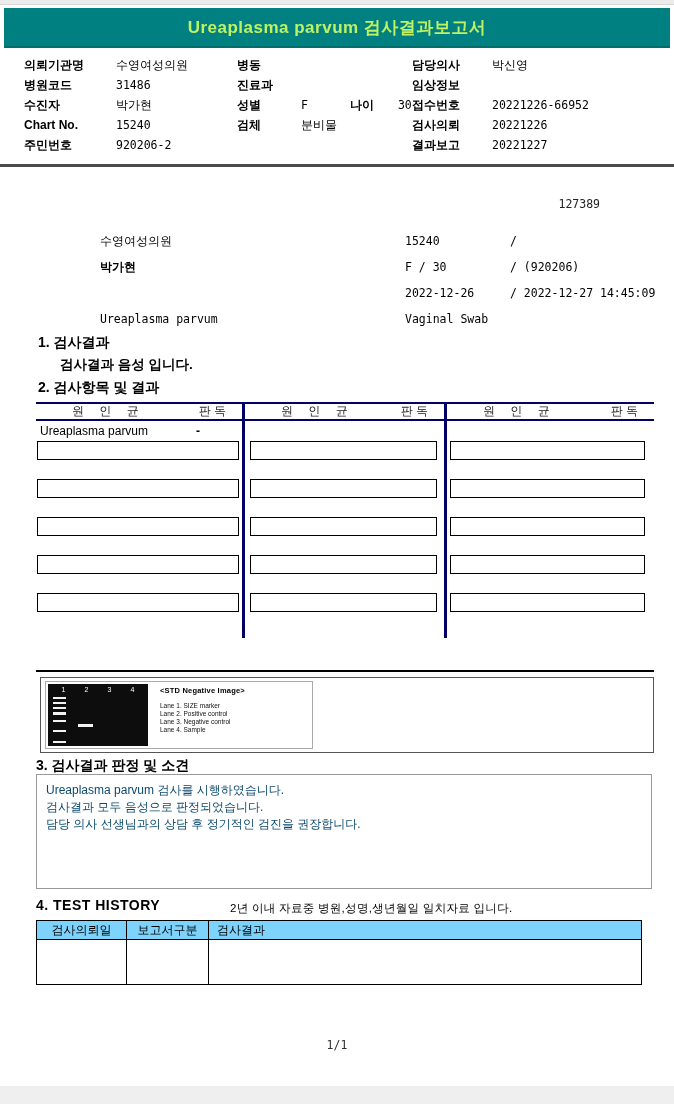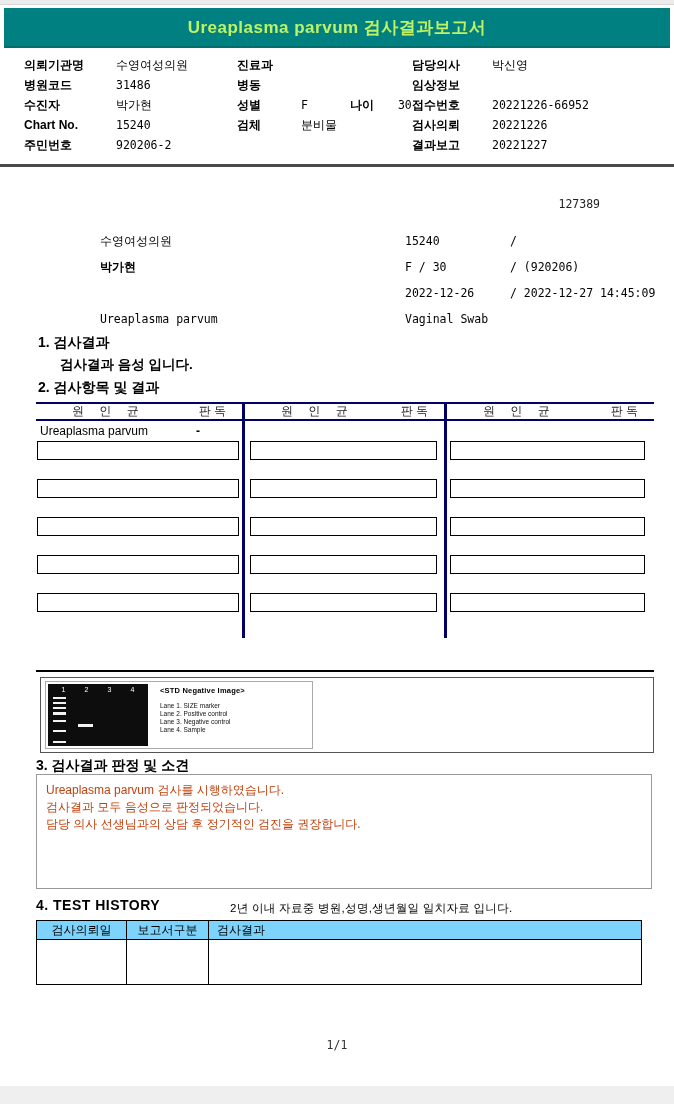--- a/index.html
+++ b/index.html
@@ -77,21 +77,21 @@
   .gel-panel { position:absolute; top:2px; left:2px; width:100px; height:62px; background:#0d0d0d; }
   .lane-nums { display:flex; justify-content:space-around; color:#fff; font-size:7px; padding:2px 4px 0 4px; }
   .gel-band { position:absolute; background:#f2f2f2; }
   .gel-text { position:absolute; left:114px; top:4px; width:150px; }
   .gel-title { font-size:7.5px; font-weight:bold; letter-spacing:.2px; }
   .gel-lanes { margin-top:7px; }
   .gel-lane { font-size:6.5px; line-height:8px; color:#111; }
 
   .s3-title { top:757px; left:36px; }
   .s3-box { position:absolute; top:774px; left:36px; width:616px; height:115px; border:1px solid #999;
-            padding:7px 9px; font-size:12px; line-height:17px; color:#c2410c; }
+            padding:7px 9px; font-size:12px; line-height:17px; color:#0c4a6e; }
 
   .s4-title { top:897px; left:36px; letter-spacing:.5px; }
   .s4-note { position:absolute; top:901px; left:230px; font-size:11.5px; letter-spacing:.3px; white-space:nowrap; }
 
   .htable { position:absolute; top:920px; left:36px; width:606px; border-collapse:collapse; }
   .htable th, .htable td { border:1px solid #000; font-size:12px; font-weight:normal; }
   .htable thead th { background:#7dd3fc; height:19px; }
   .htable thead th.h3 { text-align:left; padding-left:8px; }
   .htable tbody td { height:45px; background:#fff; }
   .hc1 { width:90px; } .hc2 { width:82px; }
@@ -129,25 +129,25 @@
         <span class="ival mono">15240</span>
       </div>
       <div class="irow">
         <span class="ilabel">주민번호</span>
         <span class="ival mono">920206-2</span>
       </div>
     </div>
 
     <div class="icol c2">
       <div class="irow">
+        <span class="ilabel">병동</span>
+        <span class="ival"></span>
+      </div>
+      <div class="irow">
         <span class="ilabel">진료과</span>
-        <span class="ival"></span>
-      </div>
-      <div class="irow">
-        <span class="ilabel">병동</span>
         <span class="ival"></span>
       </div>
       <div class="irow">
         <span class="ilabel">성별</span>
         <span class="ival mono">F</span>
         <span class="ilabel2">나이</span>
         <span class="ival mono">30</span>
       </div>
       <div class="irow">
         <span class="ilabel">검체</span>

